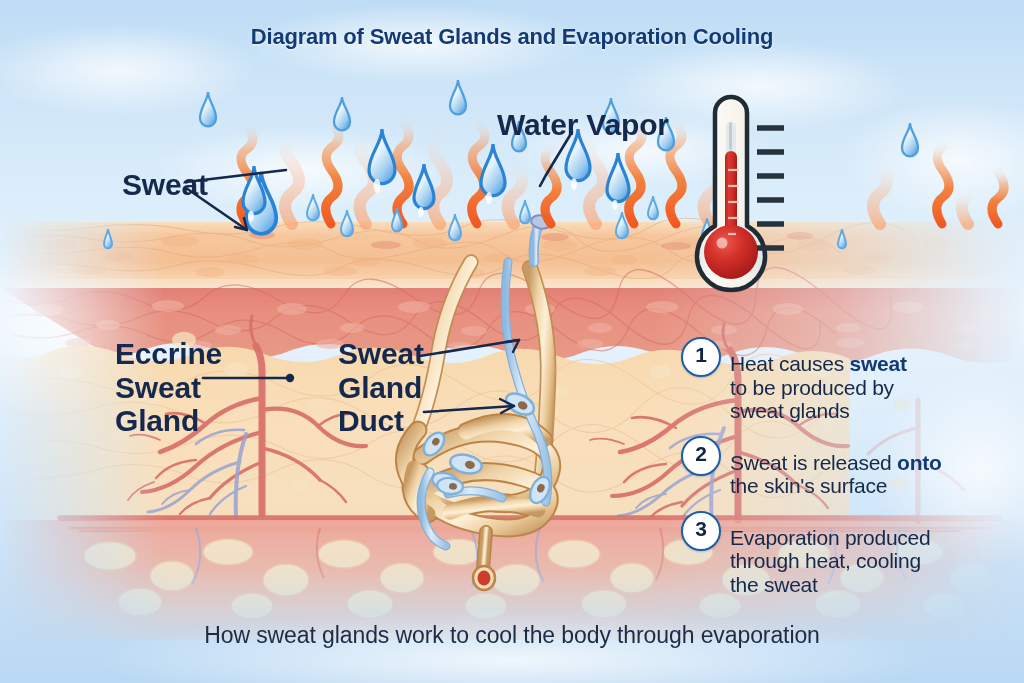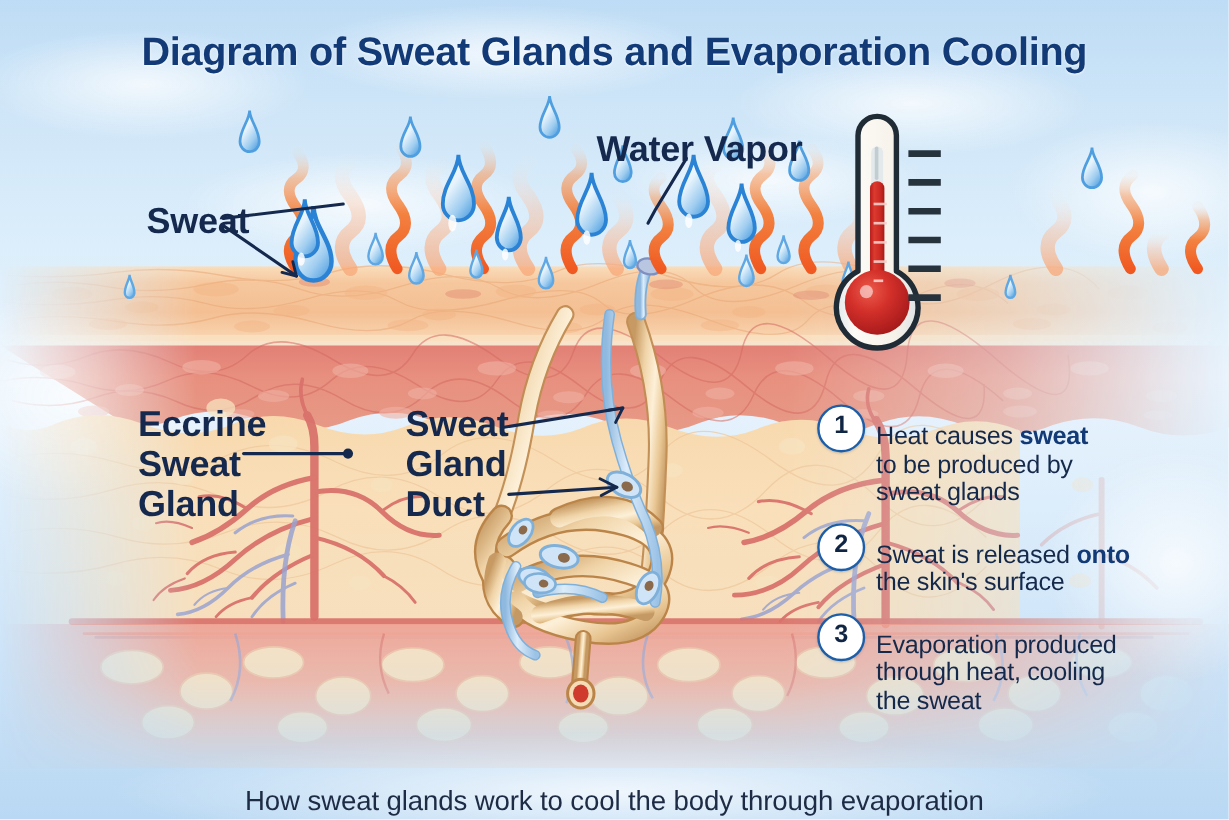--- a/index.html
+++ b/index.html
@@ -25,39 +25,38 @@
     width: 1024px;
     height: 683px;
   }
   
   #title {
     position: absolute;
     left: 0;
     top: 24px;
     width: 1024px;
     text-align: center;
-    font-size: 33px;
+    font-size: 22px;
     font-weight: bold;
     letter-spacing: -0.2px;
     color: #123a77;
     text-shadow: 0 1px 2px rgba(255,255,255,0.85);
     z-index: 40;
   }
   
   #caption {
     position: absolute;
     left: 0;
     top: 622px;
     width: 1024px;
     text-align: center;
     font-size: 23px;
     color: #1d2b44;
     letter-spacing: -0.1px;
     z-index: 40;
-    margin-top: 32px;
   }
   
   .callout {
     position: absolute;
     color: #14294d;
     font-size: 30px;
     font-weight: bold;
     line-height: 1.12;
     letter-spacing: -0.2px;
     z-index: 35;

